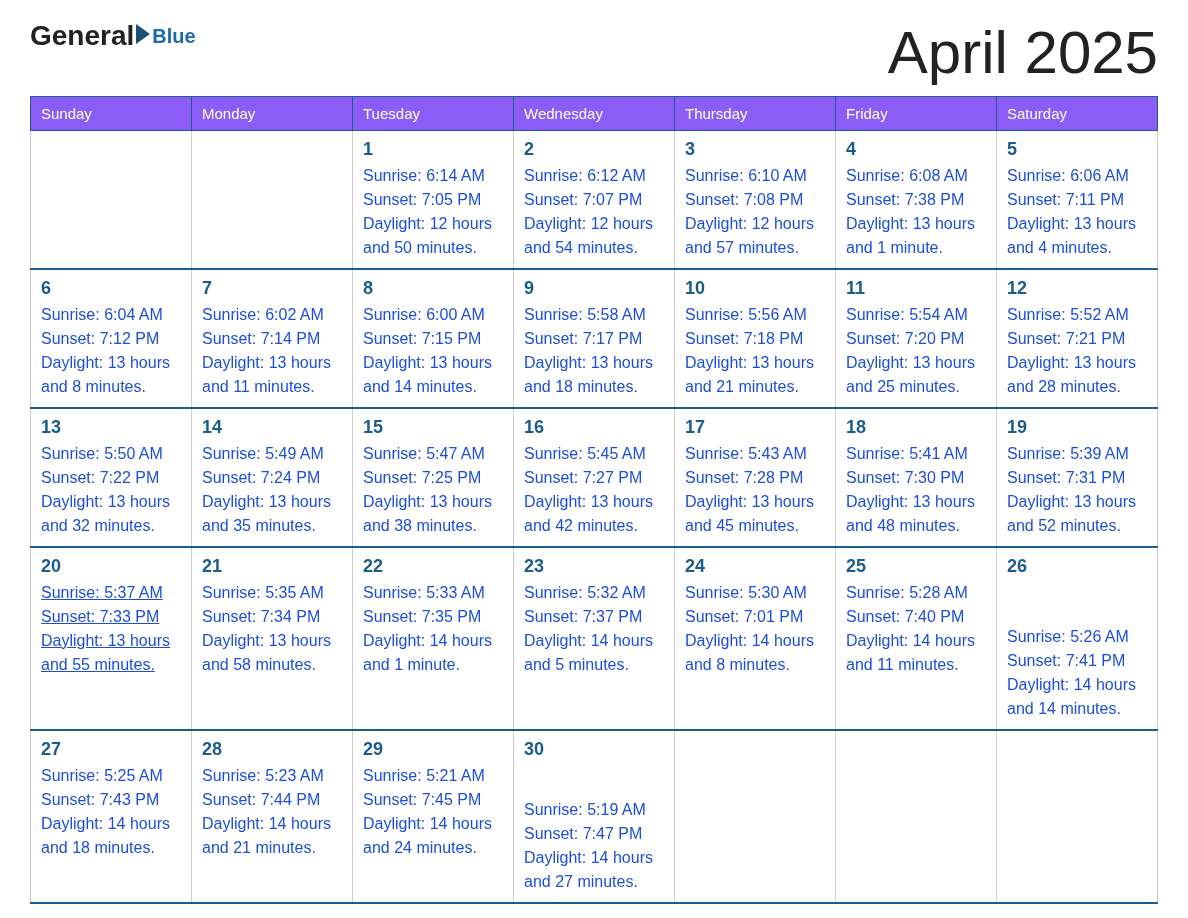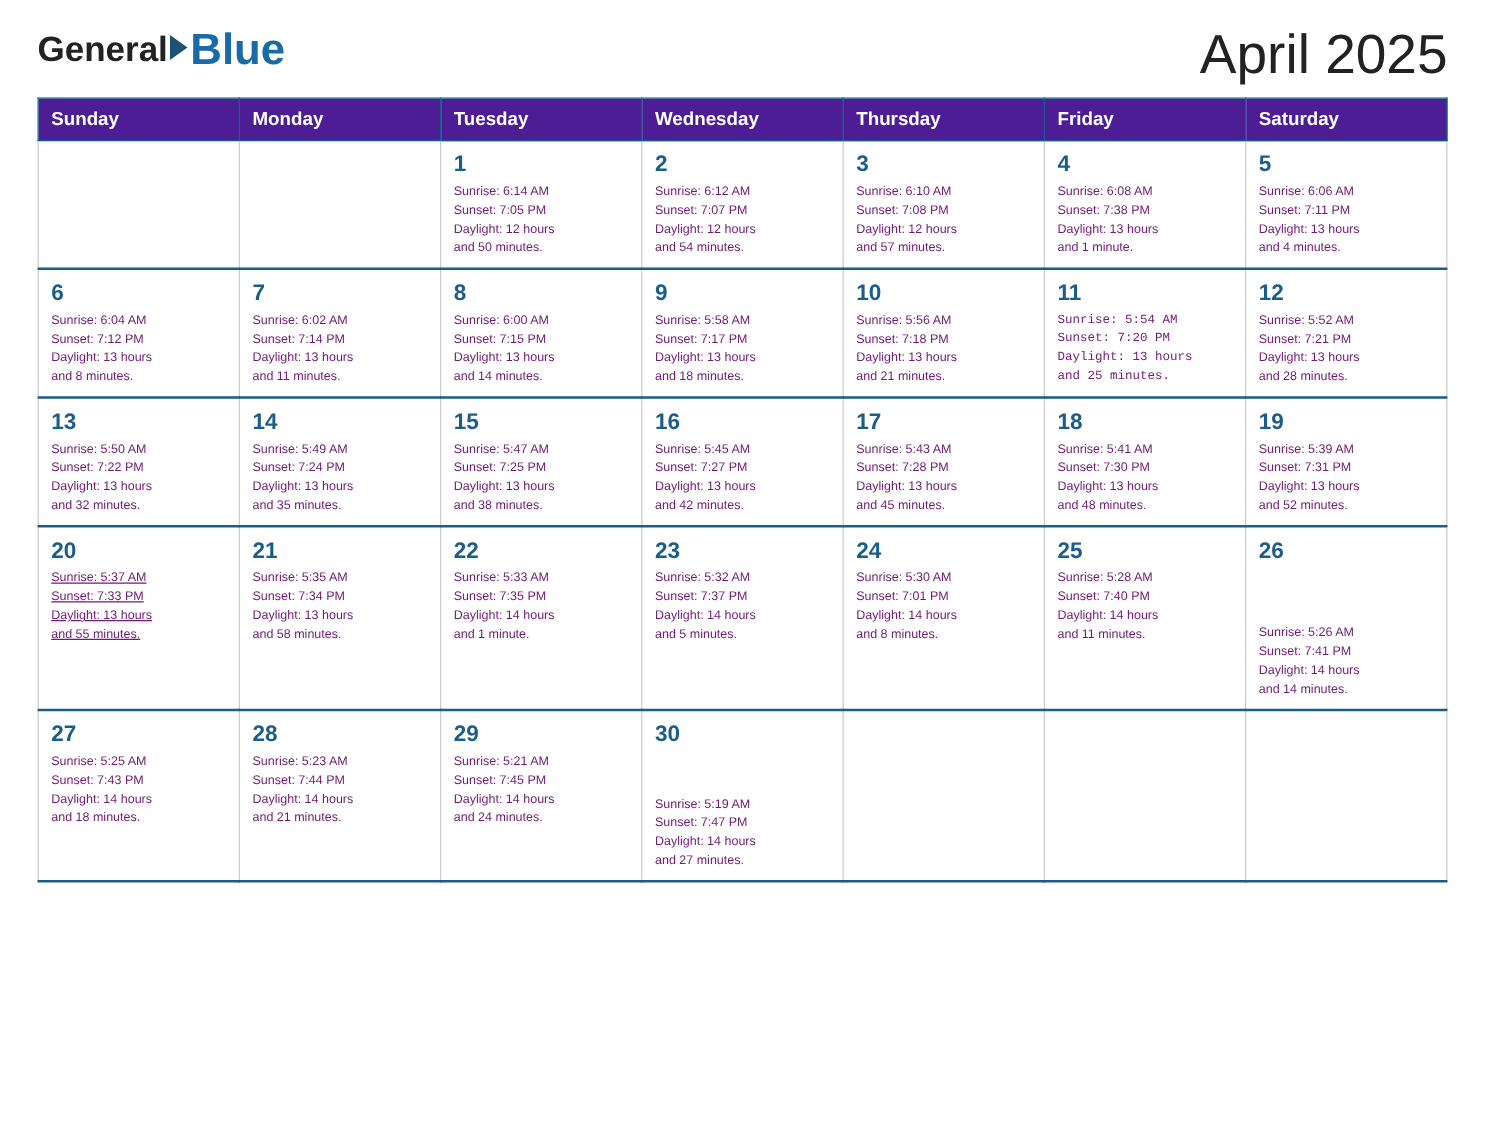--- a/index.html
+++ b/index.html
@@ -34,49 +34,49 @@
       height: 0;
       border-left: 14px solid #1a5276;
       border-top: 10px solid transparent;
       border-bottom: 10px solid transparent;
       margin-left: 2px;
       vertical-align: middle;
       position: relative;
       top: -2px;
     }
     .logo-blue {
-      font-size: 35px;
+      font-size: 20px;
       font-weight: bold;
       color: #1a6aa8;
       margin-left: 2px;
     }
     .title-block {
       text-align: right;
     }
     .title-block h1 {
-      font-size: 44px;
+      font-size: 60px;
       font-weight: normal;
       color: #222;
       line-height: 1.1;
     }
     .title-block h2 {
       font-size: 22px;
       font-weight: normal;
       color: #444;
     }
     table {
       width: 100%;
       border-collapse: collapse;
       margin-top: 8px;
     }
     thead tr th {
-      background-color: #4c1d95;
+      background-color: #8b5cf6;
       color: #fff;
       font-size: 15px;
-      font-weight: bold;
+      font-weight: normal;
       padding: 8px 10px;
       text-align: left;
       border: 1px solid #1a5c8a;
     }
     tbody tr td {
       border: 1px solid #ccc;
       vertical-align: top;
       padding: 8px 10px;
       width: 14.28%;
       min-height: 90px;
@@ -86,22 +86,22 @@
     tbody tr {
       border-bottom: 2px solid #1a5c8a;
     }
     .day-num {
       font-size: 18px;
       color: #1a5c8a;
       font-weight: bold;
       margin-bottom: 4px;
     }
     .day-info {
-      font-size: 10px;
-      color: #701a75;
+      font-size: 16px;
+      color: #1d4ed8;
       line-height: 1.5;
     }
     td.empty {
       background: #fff;
     }
   </style>
 </head>
 <body>
 
 <div class="header">
@@ -199,21 +199,21 @@
         </td>
         <td>
           <div class="day-num">10</div>
           <div class="day-info" style="white-space: pre-line;">Sunrise: 5:56 AM
 Sunset: 7:18 PM
 Daylight: 13 hours
 and 21 minutes.</div>
         </td>
         <td>
           <div class="day-num">11</div>
-          <div class="day-info" style="white-space: pre-line; font-family: Liberation Mono, monospace;">Sunrise: 5:54 AM
+          <div class="day-info" style="white-space: pre-line;">Sunrise: 5:54 AM
 Sunset: 7:20 PM
 Daylight: 13 hours
 and 25 minutes.</div>
         </td>
         <td>
           <div class="day-num">12</div>
           <div class="day-info" style="white-space: pre-line;">Sunrise: 5:52 AM
 Sunset: 7:21 PM
 Daylight: 13 hours
 and 28 minutes.</div>

